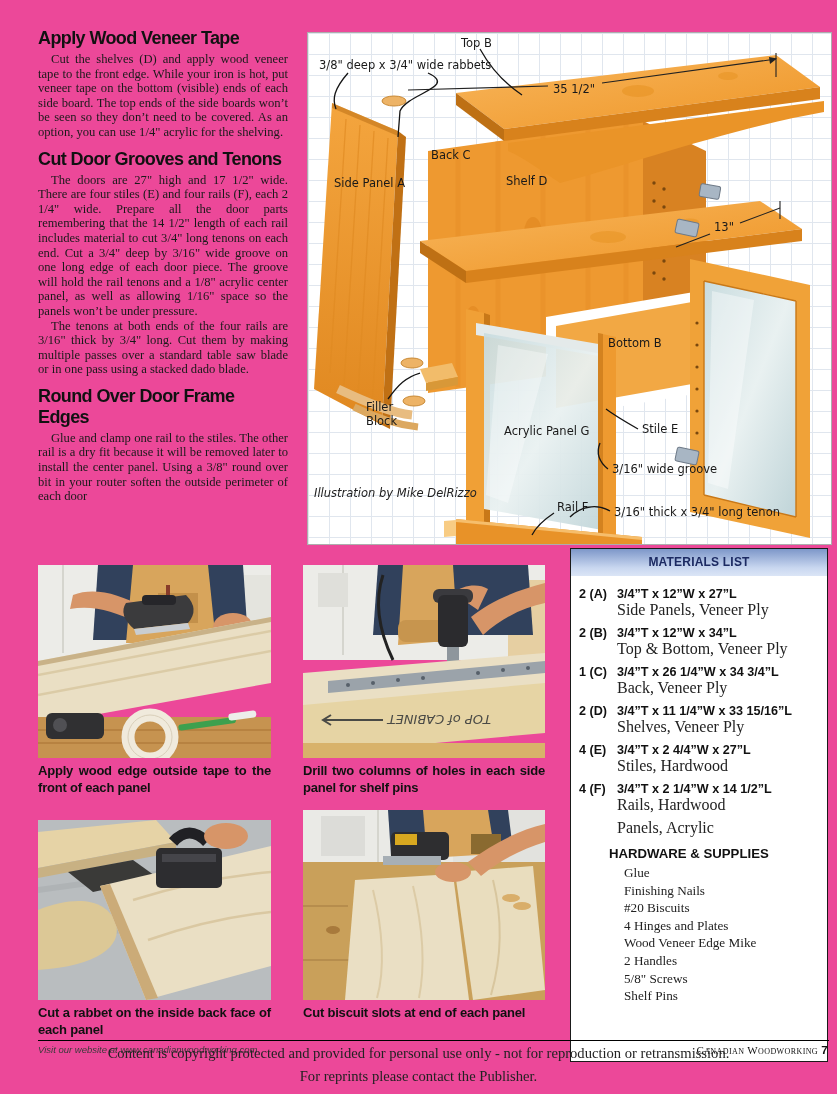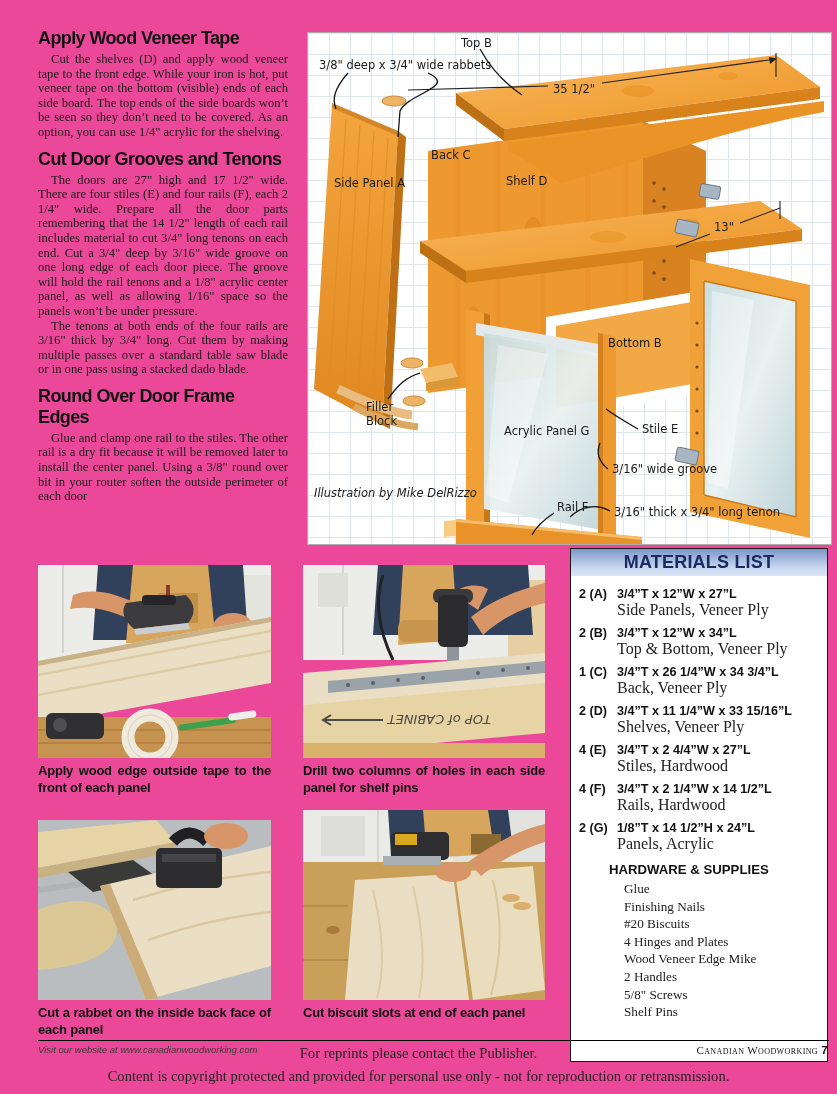--- a/index.html
+++ b/index.html
@@ -24,21 +24,21 @@
   .dim{fill:none;stroke:#222;stroke-width:1.1;}
   
   .photo{position:absolute;margin:0;}
   .photo svg{display:block;}
   .photo figcaption{font-family:"Liberation Sans",sans-serif;font-weight:bold;font-size:13px;
                     line-height:16.5px;letter-spacing:-0.2px;text-align:justify;margin-top:5px;color:#111;}
   
   .materials{position:absolute;left:570px;top:548px;width:258px;height:514px;
              border:1.3px solid #1a1a1a;background:#fff;box-sizing:border-box;}
   .materials .head{height:27px;line-height:27px;text-align:center;
-             font-family:"Liberation Sans",sans-serif;font-weight:bold;font-size:18px;
+             font-family:"Liberation Sans",sans-serif;font-weight:bold;font-size:12px;
              letter-spacing:0.2px;color:#1c2a62;
              background:linear-gradient(#7d97c9,#c9d7f0 70%,#dbe5f6);}
   .materials .items{padding:10px 6px 0 8px;}
   .mi{margin-bottom:7px;}
   .mi .l1{display:flex;font-family:"Liberation Sans",sans-serif;font-weight:bold;
           font-size:12.6px;line-height:16px;color:#111;}
   .mi .qty{width:38px;flex:none;}
   .mi .desc{margin-left:38px;font-size:16px;line-height:16px;color:#222;}
   .hw-title{font-family:"Liberation Sans",sans-serif;font-weight:bold;font-size:13.2px;
             margin:10px 0 3px 30px;color:#111;}
@@ -375,24 +375,20 @@
         <div class="desc">Stiles, Hardwood</div>
       </div>
       <div class="mi">
         <div class="l1">
             <span class="qty">4 (F)</span>
             <span>3/4”T x 2 1/4”W x 14 1/2”L</span>
           </div>
         <div class="desc">Rails, Hardwood</div>
       </div>
       <div class="mi">
-        <div class="l1">
-            <span class="qty">2 (G)</span>
-            <span>1/8”T x 14 1/2”H x 24”L</span>
-          </div>
         <div class="desc">Panels, Acrylic</div>
       </div>
       <div class="hw-title">HARDWARE &amp; SUPPLIES</div>
       <div class="supplies">
         <span>Glue</span>
         <span>Finishing Nails</span>
         <span>#20 Biscuits</span>
         <span>4 Hinges and Plates</span>
         <span>Wood Veneer Edge Mike</span>
         <span>2 Handles</span>
@@ -402,17 +398,17 @@
     </div>
   </aside>
 
   <div class="f-rule"></div>
   <a class="f-web">Visit our website at www.canadianwoodworking.com</a>
   <div class="f-mag">
     <span>Canadian Woodworking</span>
     <b>7</b>
   </div>
   <div class="f-copy">
+    <div>Content is copyright protected and provided for personal use only  - not for reproduction or retransmission.</div>
     <div>For reprints please contact the Publisher.</div>
-    <div>Content is copyright protected and provided for personal use only  - not for reproduction or retransmission.</div>
   </div>
 
 </div>
 
 </body></html>

